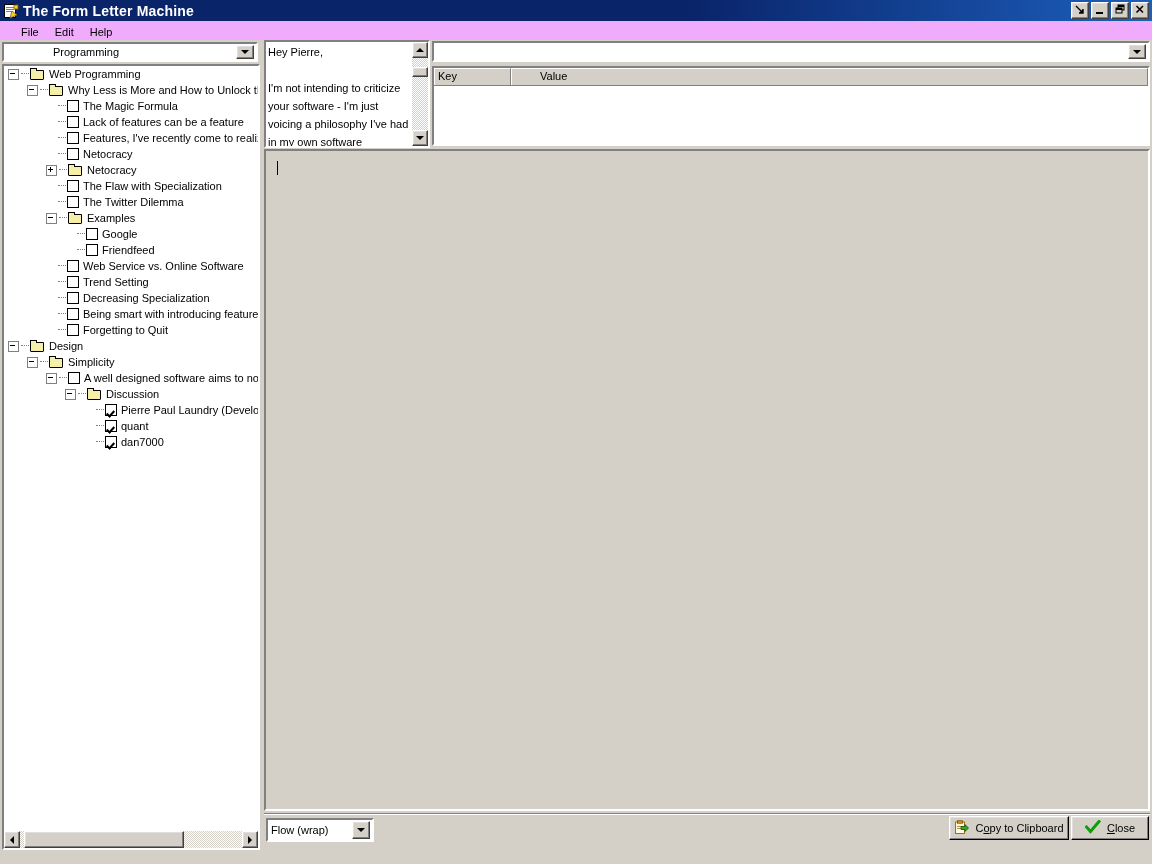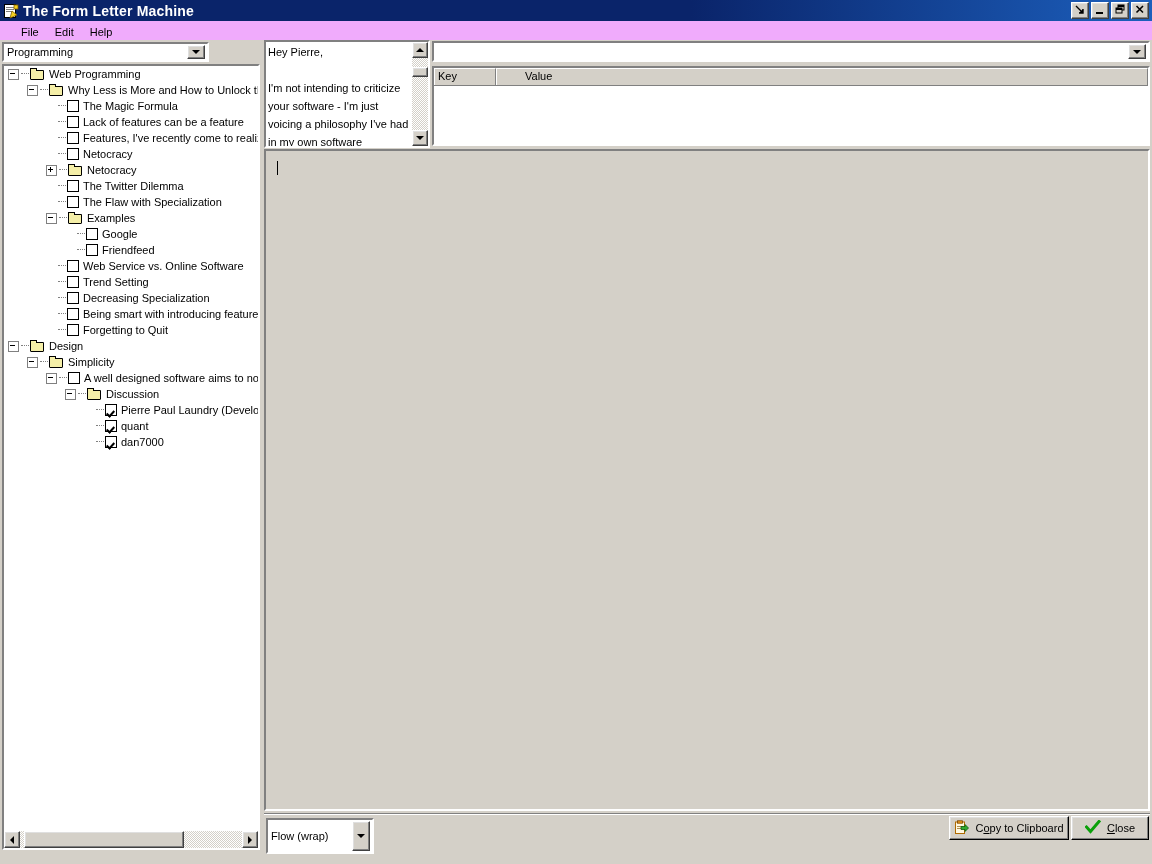--- a/index.html
+++ b/index.html
@@ -461,21 +461,21 @@
       </span>
     </span>
   </div>
 
   <div class="menubar">
     <div class="menu-item">File</div>
     <div class="menu-item">Edit</div>
     <div class="menu-item">Help</div>
   </div>
 
-  <div class="combo" style="left:2px; top:42px; width:207px; height:20px;">
+  <div class="combo" style="left:2px; top:42px; width:256px; height:20px;padding-left:46px;">
     <span class="combo-text">Programming</span>
     <span class="combo-arrow">
         <i class="arrow-down"></i>
       </span>
   </div>
 
   <div id="tree-panel">
     <div id="tree-scroll">
         <div class="tree-row">
           <span class="indent" style="width: 4px;"></span>
@@ -524,28 +524,28 @@
           <span class="expander plus"></span>
           <span class="dotline"></span>
           <span class="folder"></span>
           <span class="tree-label">Netocracy</span>
         </div>
         <div class="tree-row">
           <span class="indent" style="width: 42px;"></span>
           <span class="indent" style="width: 12px;"></span>
           <span class="dotline"></span>
           <span class="chk"></span>
+          <span class="tree-label">The Flaw with Specialization</span>
+        </div>
+        <div class="tree-row">
+          <span class="indent" style="width: 42px;"></span>
+          <span class="indent" style="width: 12px;"></span>
+          <span class="dotline"></span>
+          <span class="chk"></span>
           <span class="tree-label">The Twitter Dilemma</span>
-        </div>
-        <div class="tree-row">
-          <span class="indent" style="width: 42px;"></span>
-          <span class="indent" style="width: 12px;"></span>
-          <span class="dotline"></span>
-          <span class="chk"></span>
-          <span class="tree-label">The Flaw with Specialization</span>
         </div>
         <div class="tree-row">
           <span class="indent" style="width: 42px;"></span>
           <span class="expander"></span>
           <span class="dotline"></span>
           <span class="folder"></span>
           <span class="tree-label">Examples</span>
         </div>
         <div class="tree-row">
           <span class="indent" style="width: 61px;"></span>
@@ -678,33 +678,33 @@
 
   <div class="combo" style="left:432px; top:41px; width:718px; height:21px;">
     <span class="combo-text"></span>
     <span class="combo-arrow">
         <i class="arrow-down"></i>
       </span>
   </div>
 
   <div id="kv-list">
     <div class="kv-header">
-      <div class="kv-th" style="width:62px;">Key</div>
+      <div class="kv-th" style="width:77px;">Key</div>
       <div class="kv-th" style="flex:1 1 auto;padding-left:28px;">Value</div>
     </div>
     <div class="kv-body" id="kv-body"></div>
   </div>
 
   <div id="editor">
     <span id="editor-caret"></span>
   </div>
 
   <div class="sep-line" style="left:264px; top:813px; width:886px;"></div>
 
-  <div class="combo" style="left:266px; top:818px; width:108px; height:36px;">
+  <div class="combo" style="left:266px; top:818px; width:108px; height:24px;">
     <span class="combo-text">Flow (wrap)</span>
     <span class="combo-arrow">
         <i class="arrow-down"></i>
       </span>
   </div>
 
   <div class="btn" style="left:949px; top:816px; width:120px; height:24px;">
     <span>
       <svg width="15" height="15" viewBox="0 0 15 15">
         <rect x="1.5" y="2" width="9" height="11.5" fill="#fff8e0" stroke="#b06a00" stroke-width="1"></rect>

